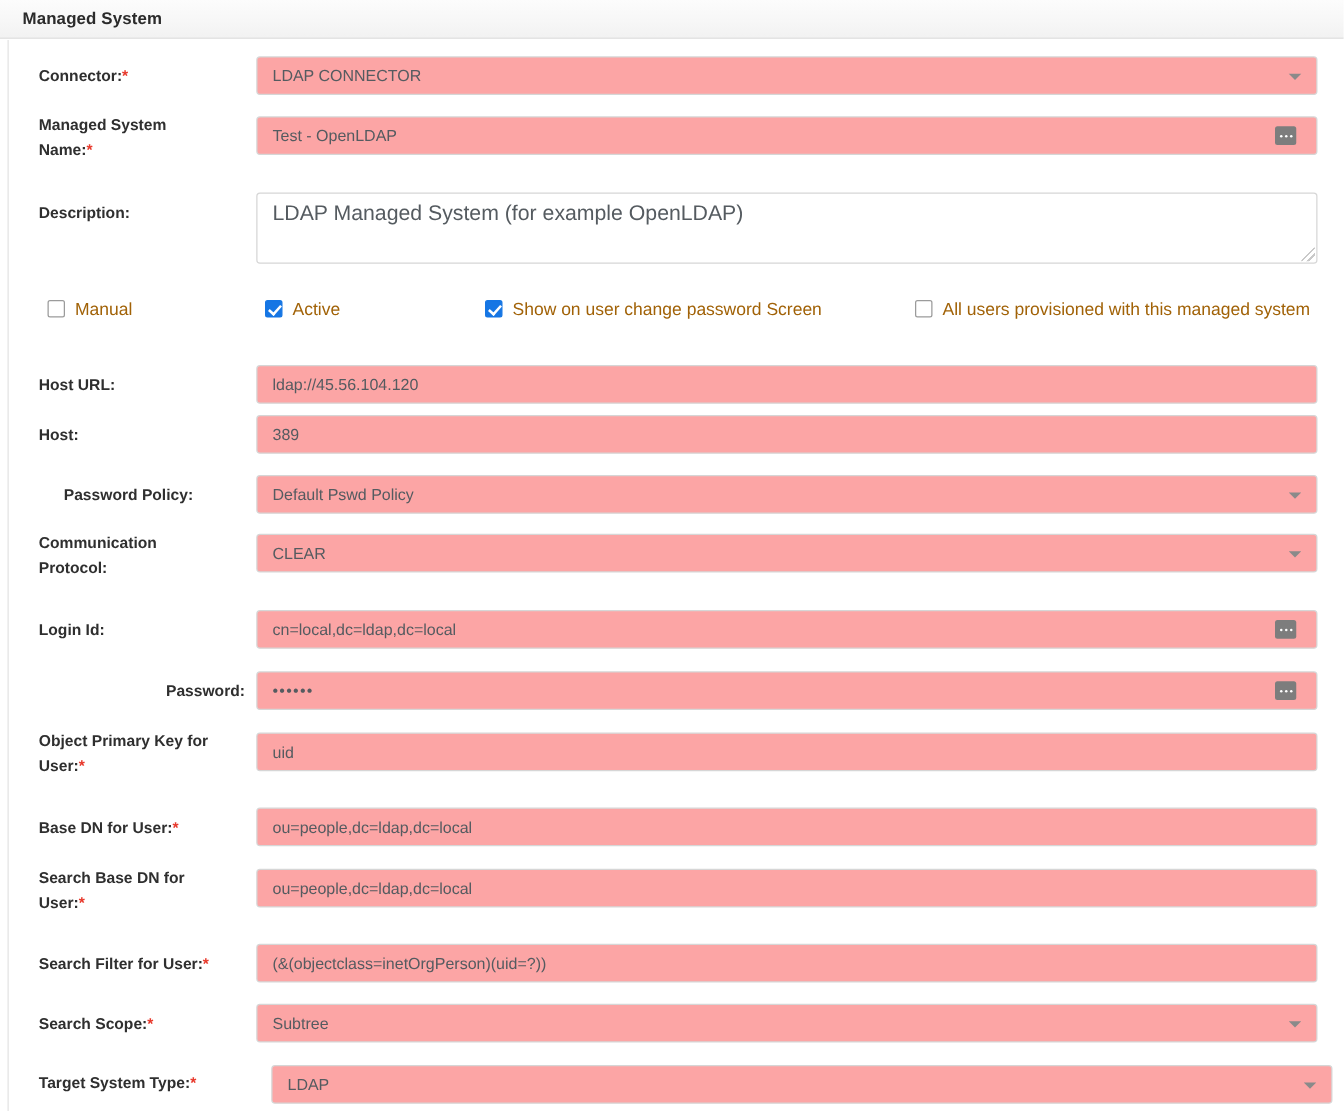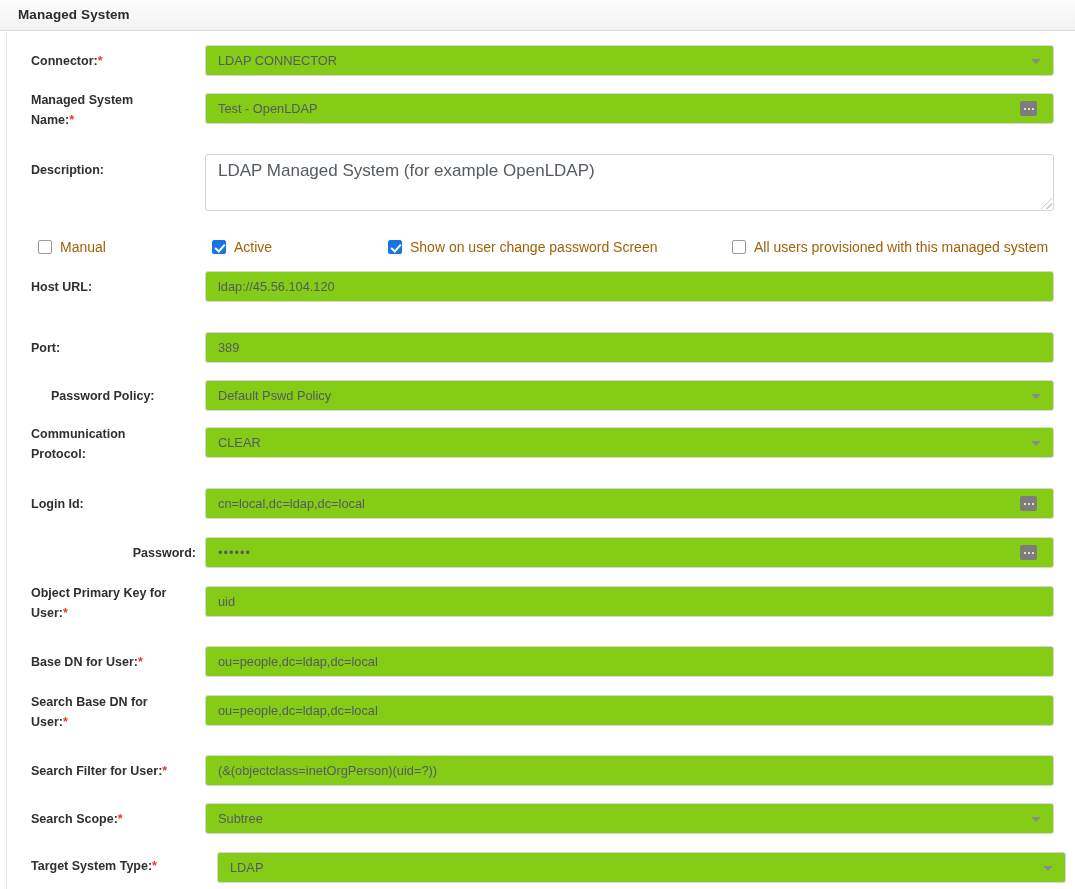--- a/index.html
+++ b/index.html
@@ -65,21 +65,21 @@
   .field-label .req {
     color: #e8392c;
     font-weight: bold;
   }
 
   
   .control {
     position: absolute;
     left: 198px;
     height: 31px;
-    background: #84cc16;
+    background: #fca5a5;
     border: 1px solid #d6d6d6;
     border-radius: 3px;
   }
   .control .val {
     position: absolute;
     left: 12px;
     top: 0;
     line-height: 29px;
     font-size: 12.8px;
     color: #555b60;
@@ -244,29 +244,29 @@
       <div class="cb-item checked" style="left:381px;">
         <div class="cb-box"></div>
         <div class="cb-label">Show on user change password Screen</div>
       </div>
       <div class="cb-item" style="left:725px;">
         <div class="cb-box"></div>
         <div class="cb-label">All users provisioned with this managed system</div>
       </div>
     </div>
 
-    <div class="form-row" style="top:239px;height:19px;">
+    <div class="form-row" style="top:260px;height:19px;">
       <div class="field-label" style="top:6px;"><span>Host URL:</span><span class="req"></span></div>
       <div class="control wide" style="top:0;">
         <div class="val">ldap://45.56.104.120</div>
       </div>
     </div>
 
     <div class="form-row" style="top:300px;height:31px;">
-      <div class="field-label" style="top:6px;"><span>Port:</span><span class="req"></span></div>
+      <div class="field-label" style="top:6px;"><span>Host:</span><span class="req"></span></div>
       <div class="control wide" style="top:0;">
         <div class="val">389</div>
       </div>
     </div>
 
     <div class="form-row" style="top:348px;height:31px;">
       <div class="field-label" style="top:6px;padding-left:20px;"><span>Password Policy:</span><span class="req"></span></div>
       <div class="control narrow" style="top:0;">
         <div class="val">Default Pswd Policy</div>
         <div class="caret"></div>

